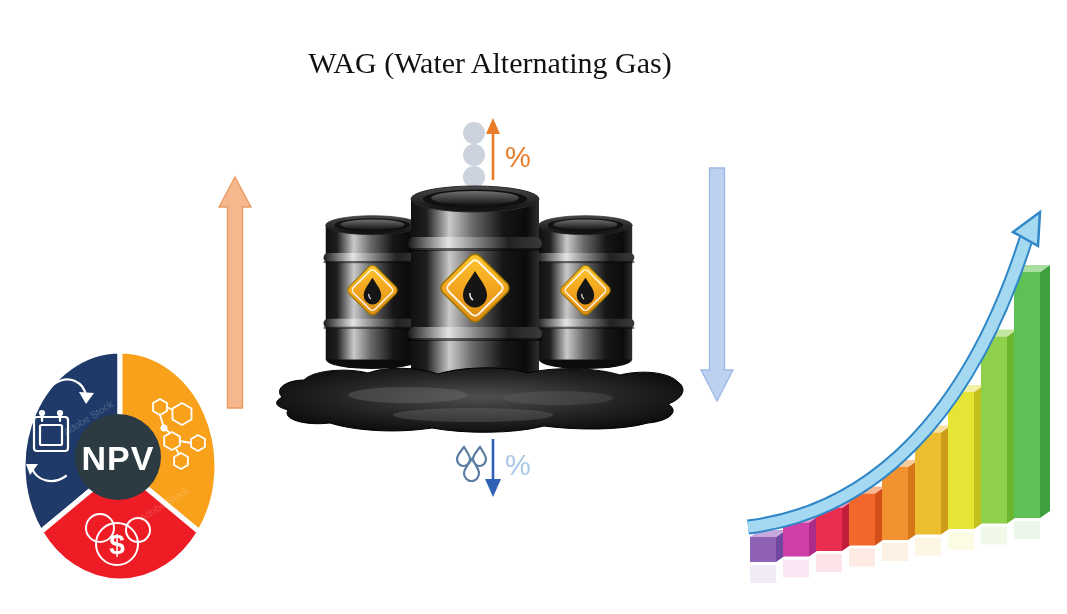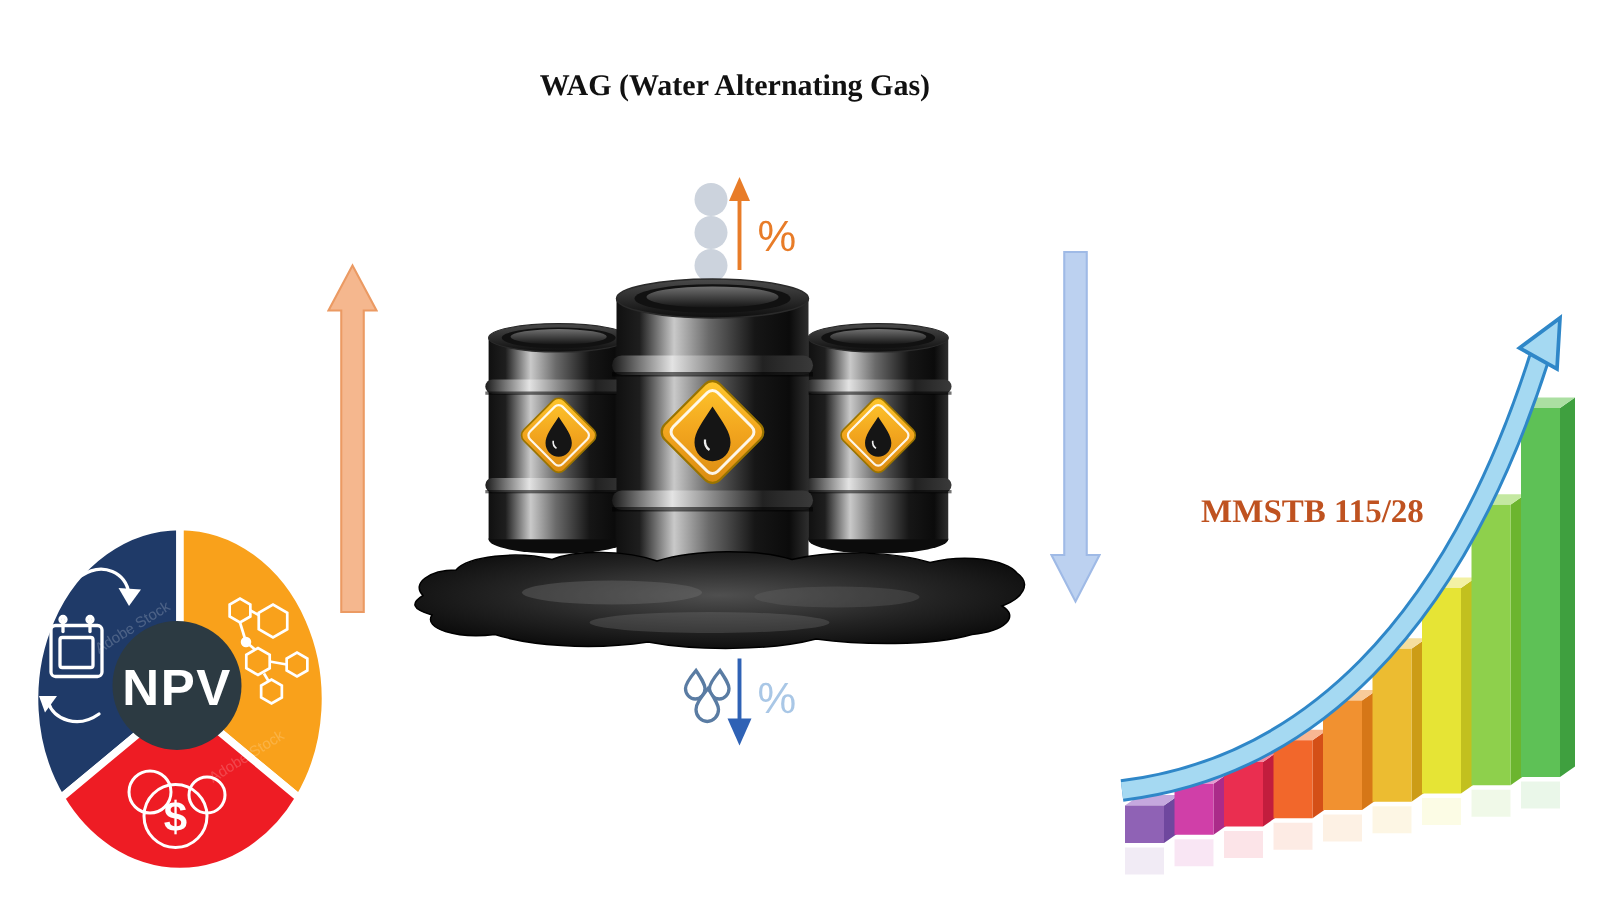--- a/index.html
+++ b/index.html
@@ -1,20 +1,20 @@
 <!DOCTYPE html>
 <html><head>
 <meta charset="utf-8">
 <style>
   html,body{margin:0;padding:0;background:#fff;}
   .stage{position:relative;width:1067px;height:614px;background:#ffffff;overflow:hidden;
          font-family:"Liberation Sans",sans-serif;}
   .abs{position:absolute;}
   .title{left:250px;top:46px;width:480px;text-align:center;
-         font-family:"Liberation Serif",serif;font-weight:bold;font-size:20px;color:#111;}
+         font-family:"Liberation Serif",serif;font-weight:normal;font-size:30px;color:#111;}
   .mmstb{left:790px;top:328px;width:170px;text-align:center;
          font-family:"Liberation Serif",serif;font-weight:bold;font-size:22px;color:#bf5220;
          z-index:5;}
   svg{display:block;}
   .pct{font-family:"Liberation Sans",sans-serif;font-size:29px;}
 </style>
 </head>
 <body>
 
 <div class="stage">
@@ -218,15 +218,14 @@
         <rect x="274" y="67" width="26" height="246" fill="#5ec156"></rect>
       </g>
     <g>
       <path d="M8,322 C130,307 228,215 286,34" fill="none" stroke-width="15" stroke="#2f87c8"></path>
       <path d="M8,322 C130,307 228,215 286,34" fill="none" stroke-width="11" stroke="#a5d9f2"></path>
       <polygon points="300,7 298,41 273,27" stroke-width="2" fill="#a5d9f2"></polygon>
       <polygon points="300,7 298,41 273,27" fill="none" stroke-width="2.5" stroke="#2f87c8"></polygon>
     </g>
   </svg>
 
-  <div class="abs mmstb">MMSTB 115/28</div>
 
 </div>
 
 </body></html>

